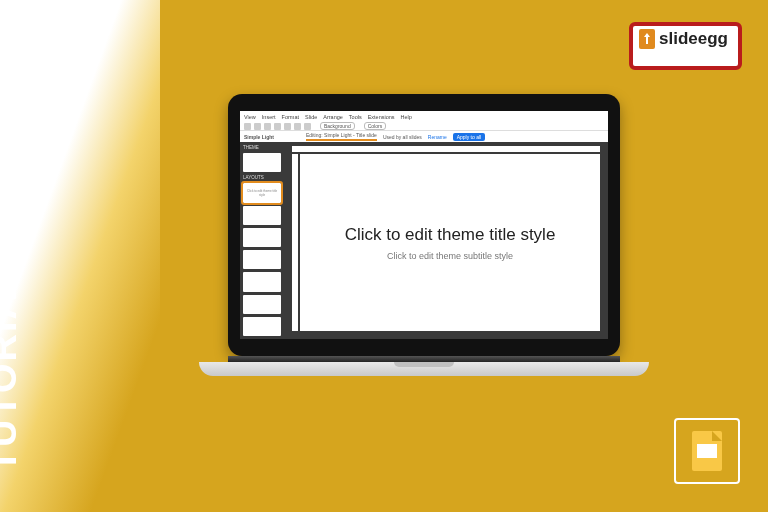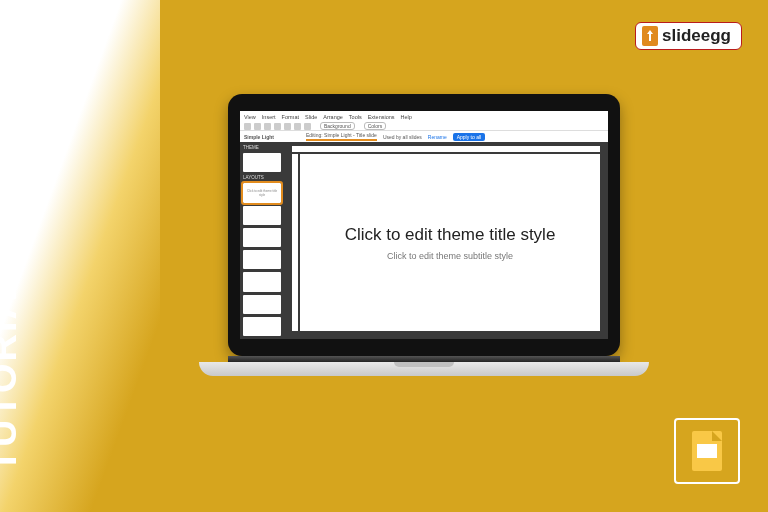--- a/index.html
+++ b/index.html
@@ -14,22 +14,22 @@
     background: linear-gradient(110deg, #fff 0%, #fff 35%, #f3d36b 55%, #d6a51e 80%);
   }
   .sidebar-text {
     position: absolute; left: 20px; bottom: 40px;
     transform: rotate(-90deg); transform-origin: left bottom;
     white-space: nowrap;
   }
   .sidebar-main { font-size: 38px; letter-spacing: 2px; color: #fff; font-weight: 700; line-height: 0.9; }
   .brand {
     position: absolute; top: 22px; right: 26px;
-    background: #fff; border: 1px solid #b91c1c; border-radius: 6px;
-    padding: 3px 10px 3px 6px; display: flex; align-items: center; gap: 4px;
+    background: #fff; border: 4px solid #b91c1c; border-radius: 6px;
+    padding: 3px 10px 17px 6px; display: flex; align-items: center; gap: 4px;
   }
   .brand-icon { width: 16px; height: 20px; background: #e08a1e; border-radius: 2px; display:flex; align-items:center; justify-content:center; }
   .brand-text { font-size: 17px; font-weight: 600; color: #222; }
   .gs-badge {
     position: absolute; bottom: 28px; right: 28px;
     width: 66px; height: 66px; border: 2px solid #fff; border-radius: 4px;
     display: flex; align-items: center; justify-content: center;
   }
   .gs-file {
     width: 30px; height: 40px; background: #f9c846; border-radius: 2px; position: relative;

